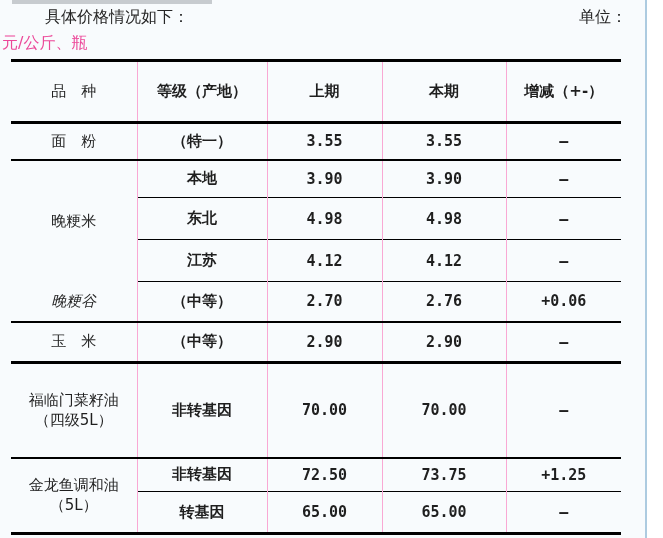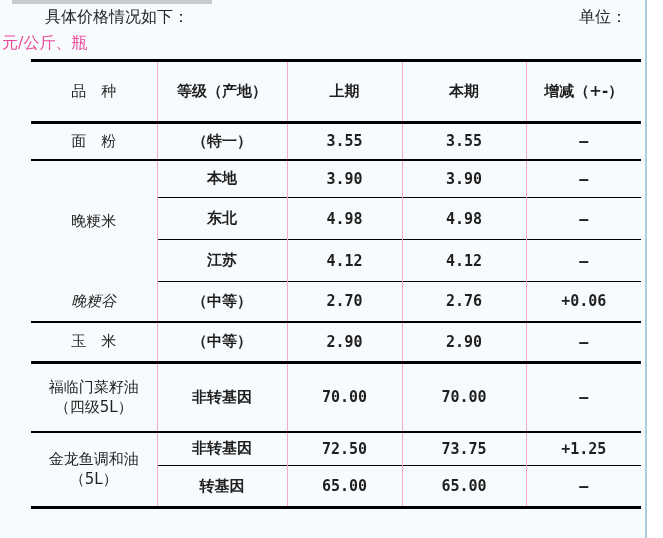--- a/index.html
+++ b/index.html
@@ -33,21 +33,21 @@
   }
   .unit-label {
     position:absolute; right:36px; top:7px;
     font-size:16px; color:#262626; white-space:nowrap;
   }
   .unit-value {
     position:absolute; left:2px; top:33px;
     font-size:16px; color:#ec4899; white-space:nowrap;
   }
   table.price-table {
-    position:absolute; left:31px; top:59px; width:610px;
+    position:absolute; left:11px; top:59px; width:610px;
     border-collapse:collapse; table-layout:fixed;
     border-top:3px solid #000;
     border-bottom:3px solid #000;
     border-left:none; border-right:none;
   }
   .price-table td {
     text-align:center; vertical-align:middle;
     font-size:15px; color:#1f1f1f;
     padding:0; border:none;
     overflow:hidden;
@@ -131,21 +131,21 @@
   </tr>
 
   <tr class="rt2" style="height:41px">
     <td>玉　米</td>
     <td class="bl">（中等）</td>
     <td class="bl num">2.90</td>
     <td class="bl num">2.90</td>
     <td class="bl num">—</td>
   </tr>
 
-  <tr class="rt3" style="height:69px">
+  <tr class="rt3" style="height:95px">
     <td class="two-line">
       <div>福临门菜籽油</div>
       <div>（四级5L）</div>
     </td>
     <td class="bl">非转基因</td>
     <td class="bl num">70.00</td>
     <td class="bl num">70.00</td>
     <td class="bl num">—</td>
   </tr>
 

